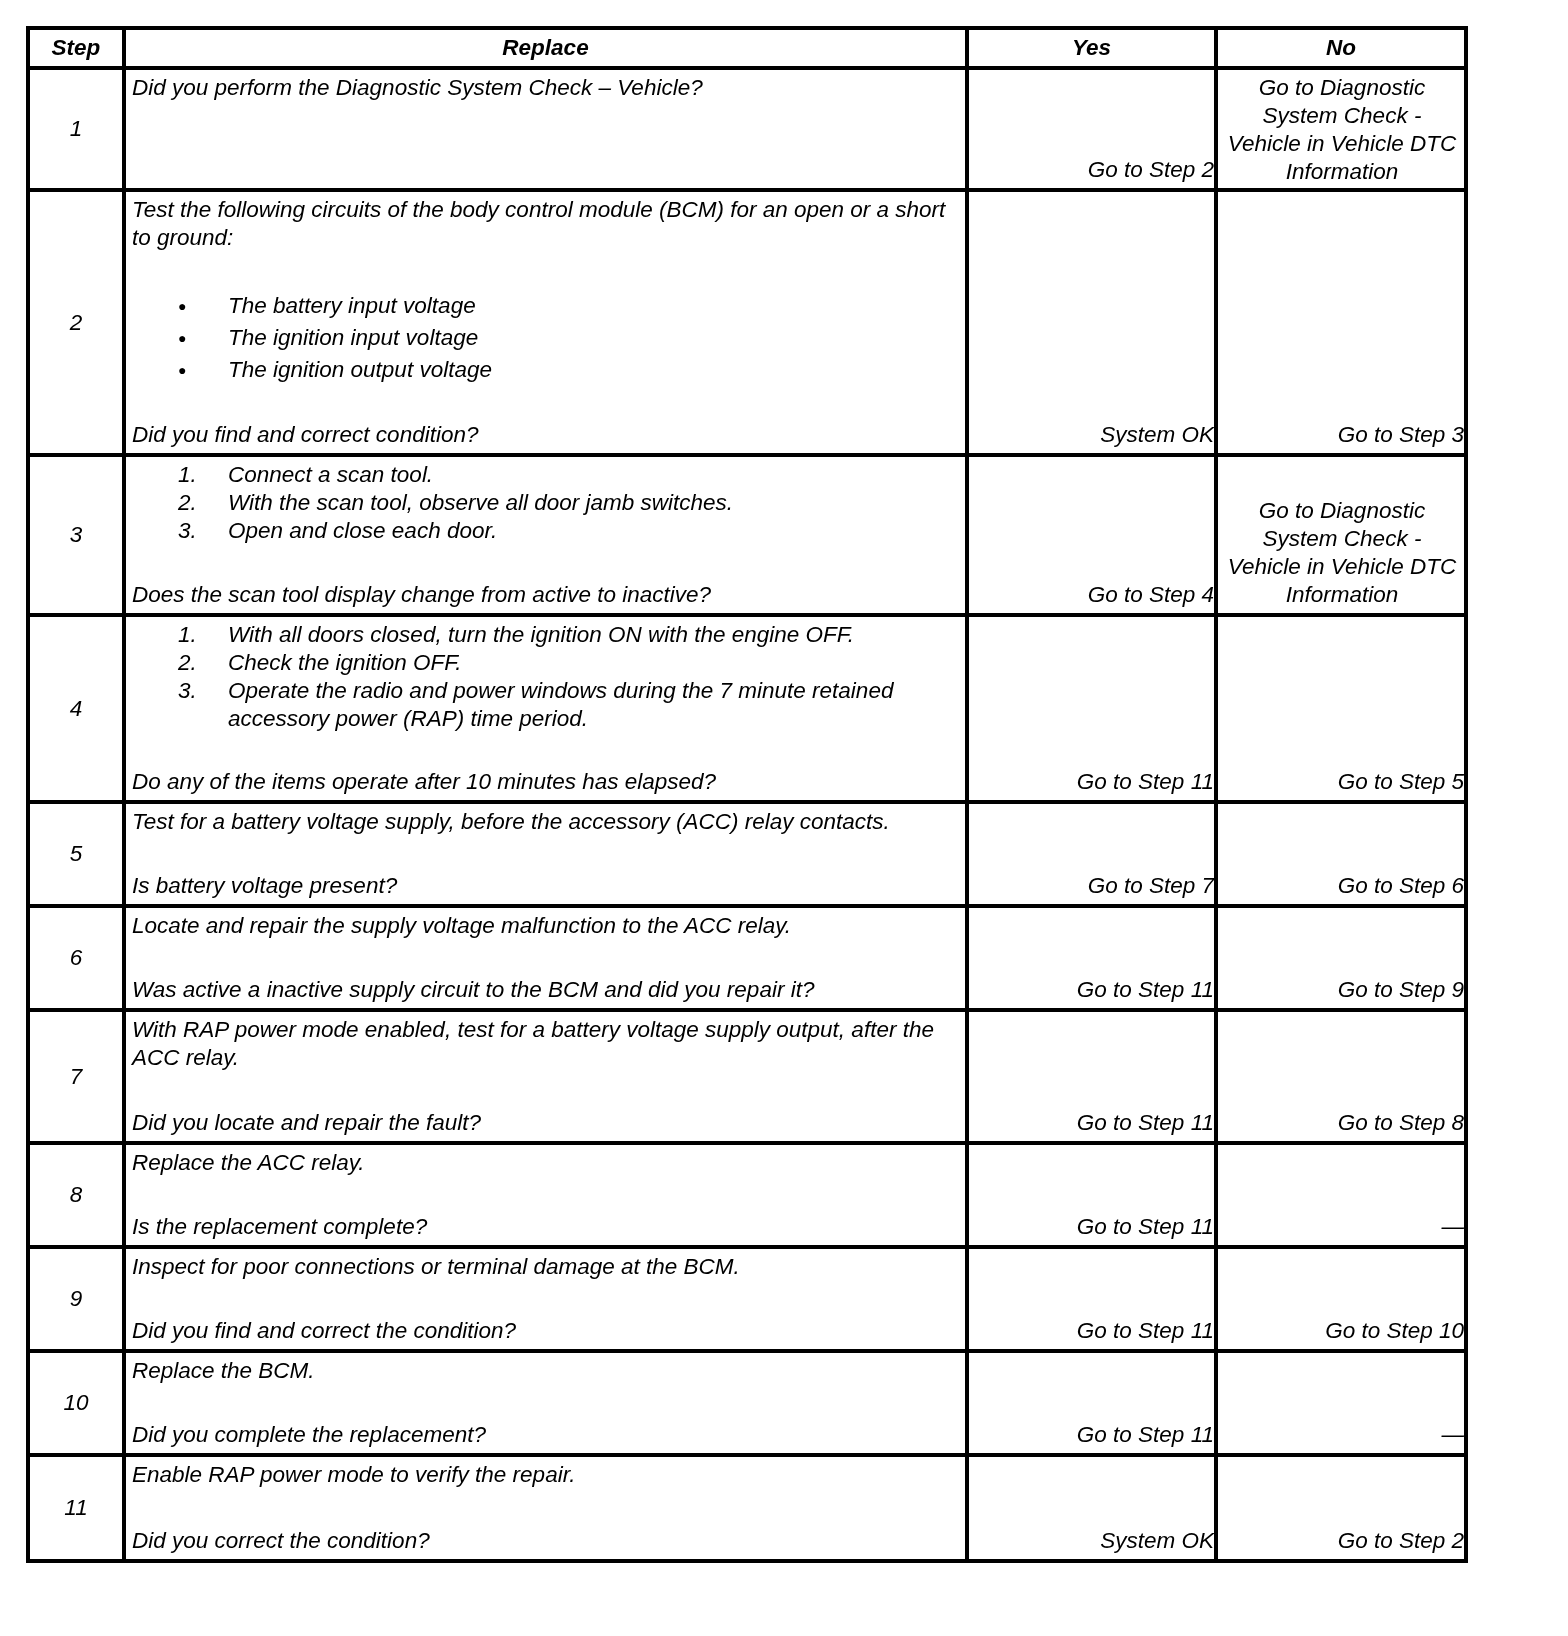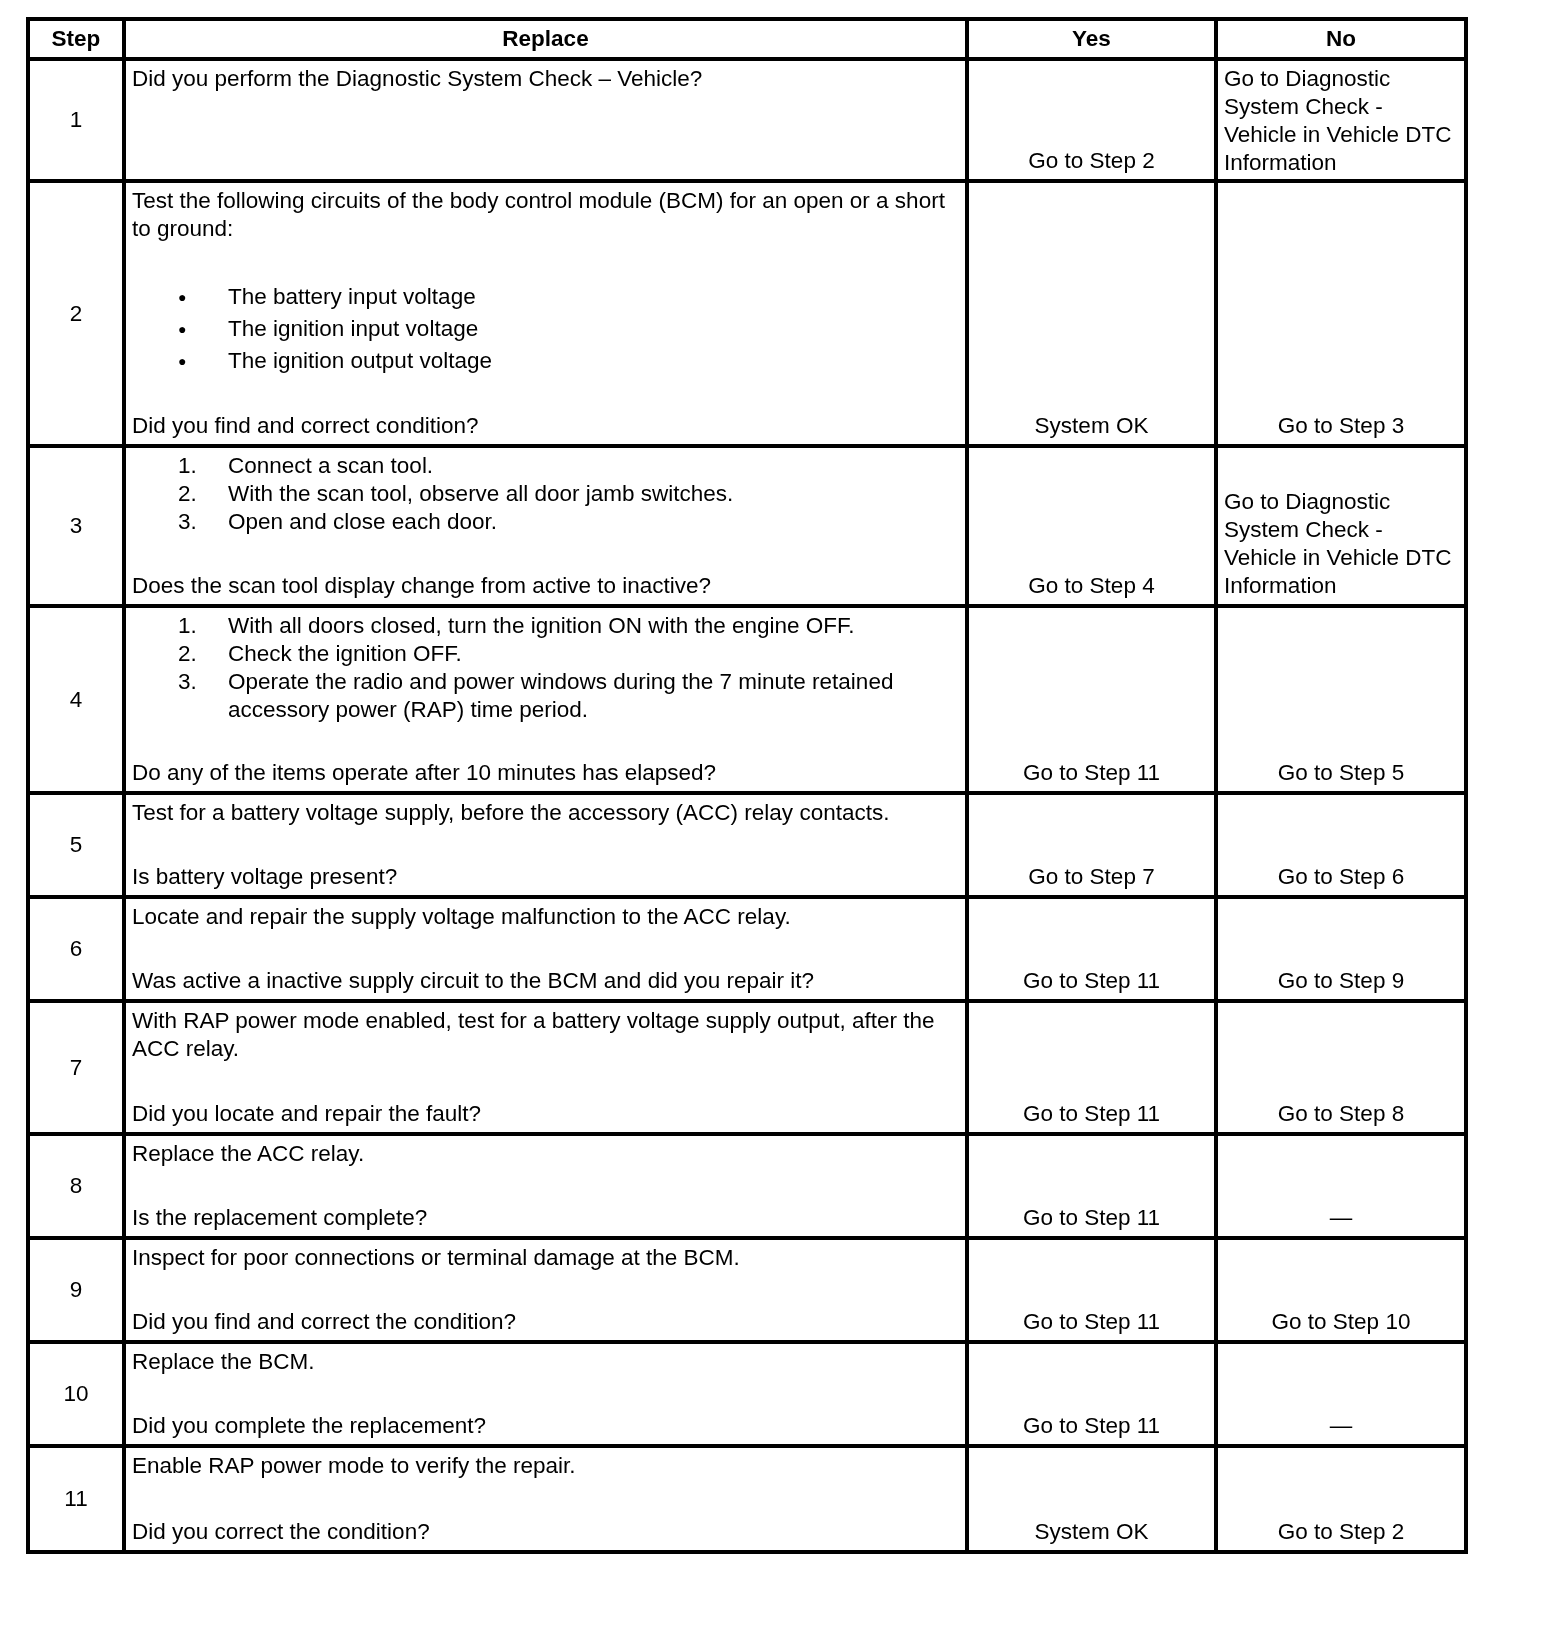--- a/index.html
+++ b/index.html
@@ -1,38 +1,39 @@
 <!DOCTYPE html>
 <html><head>
 <meta charset="utf-8">
 <style>
   html, body { margin: 0; padding: 0; background: #ffffff; }
   body { width: 1568px; height: 1636px; position: relative; font-family: "Liberation Sans", sans-serif; color: #000; }
   table.diag {
-    position: absolute; left: 26px; top: 17px;
+    position: absolute; left: 26px; top: 26px;
     border-collapse: collapse; table-layout: fixed;
     width: 1299px;
+    font-style: italic;
   }
   table.diag td, table.diag th {
     border: 4px solid #000;
     padding: 0;
     vertical-align: top;
     font-size: 22.5px;
     line-height: 28px;
   }
   table.diag th { font-weight: bold; text-align: center; height: 36px; vertical-align: middle; }
   col.c-step { width: 96px; }
   col.c-action { width: 843px; }
   col.c-yes { width: 249px; }
   col.c-no { width: 250px; }
   td.step { text-align: center; vertical-align: middle !important; }
   td.action { position: relative; padding: 4px 6px 0 6px !important; margin-left: 32px; }
   td.yes, td.no { position: relative; }
-  .bottom-center { position: absolute; left: 0; right: 0; bottom: 4px; text-align: center; }
-  .bottom-left { position: absolute; left: 6px; right: 4px; bottom: 4px; text-align: left; }
+  .bottom-center { position: absolute; left: 0; right: 0; bottom: 4px; text-align: right; }
+  .bottom-left { position: absolute; left: 6px; right: 4px; bottom: 4px; text-align: center; }
   .question { position: absolute; left: 6px; bottom: 4px; }
   ul.bullets { list-style: none; margin: 0; padding: 0; }
   ul.bullets li { position: relative; padding-left: 96px; }
   ul.bullets li::before { content: "\25CF"; position: absolute; left: 46px; font-size: 14px; }
   ol.steps { list-style: none; margin: 0; padding: 0; }
   ol.steps li { position: relative; padding-left: 96px; }
   ol.steps li .num { position: absolute; left: 46px; }
   .spacer { height: 28px; }
 </style>
 </head>

